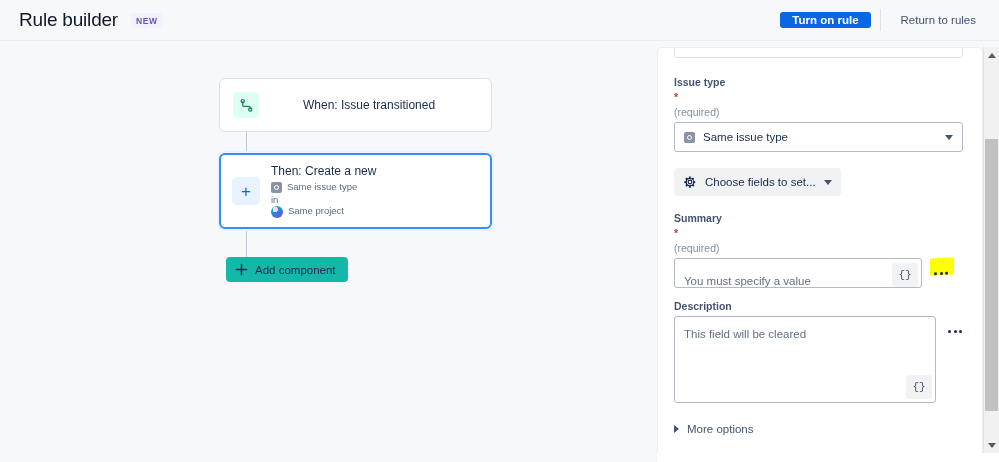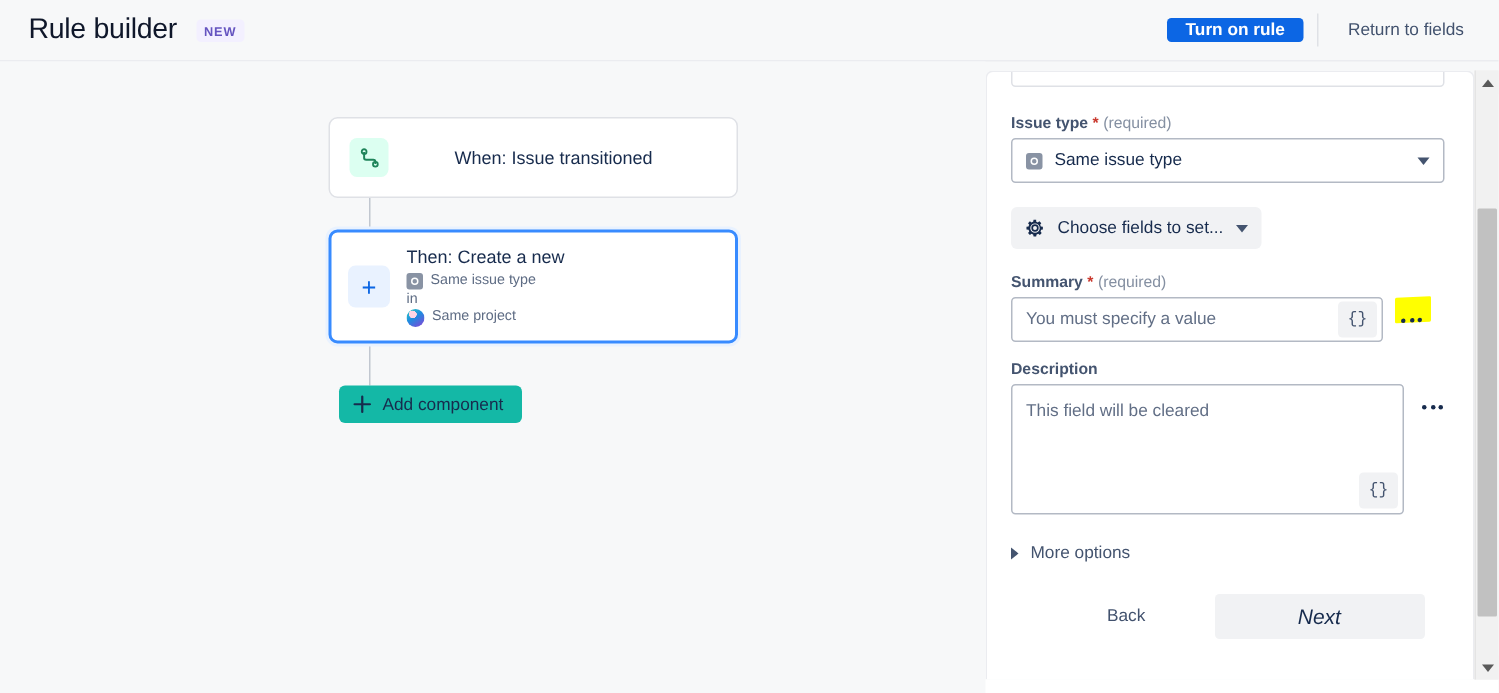--- a/index.html
+++ b/index.html
@@ -211,21 +211,21 @@
   .clip-dot {
     width: 12px; height: 12px; border-radius: 50%;
     background: #2ecfc0;
   }
 
   .field-label {
     font-size: 10.5px;
     font-weight: bold;
     color: #44546f;
     margin-bottom: 4px;
-    display: flex; align-items: baseline; gap: 3px;
+    display: flex; align-items: baseline; gap: 3px; flex-direction: column;
   }
   .req-star { color: #c9372c; font-weight: bold; }
   .req-text { color: #8590a2; font-weight: normal; font-size: 10.5px; }
 
   .select-box {
     width: 289px; height: 30px;
     border: 1px solid #b3b9c4;
     border-radius: 3px;
     background: #ffffff;
     display: flex; align-items: center;
@@ -256,21 +256,21 @@
     margin-top: 16px;
   }
   .choose-fields .lbl { font-size: 11.5px; color: #172b4d; }
 
   .input-row { display: flex; align-items: flex-start; gap: 8px; }
   .text-input {
     width: 248px; height: 30px;
     border: 1px solid #b3b9c4;
     border-radius: 3px;
     background: #fff;
-    display: flex; align-items: center;
+    display: flex; align-items: flex-end;
     padding: 0 3px 0 9px;
     position: relative;
   }
   .placeholder {
     font-size: 11.5px;
     color: #626f86;
   }
   .braces-btn {
     margin-left: auto;
     width: 26px; height: 24px;
@@ -405,21 +405,21 @@
 </head>
 <body>
 
 <div class="header">
   <div class="page-title">Rule builder</div>
   <div class="new-badge">NEW</div>
 
   <div class="header-right">
     <button class="btn-primary">Turn on rule</button>
     <div class="hdr-divider"></div>
-    <div class="hdr-link">Return to fields</div>
+    <div class="hdr-link">Return to rules</div>
   </div>
 </div>
 
 <div class="canvas">
 
   <div class="connector" style="top:91px; height:21px;"></div>
   <div class="connector" style="top:188px; height:28px;"></div>
 
   <div class="flow-card card-trigger">
     <div class="trigger-icon">

